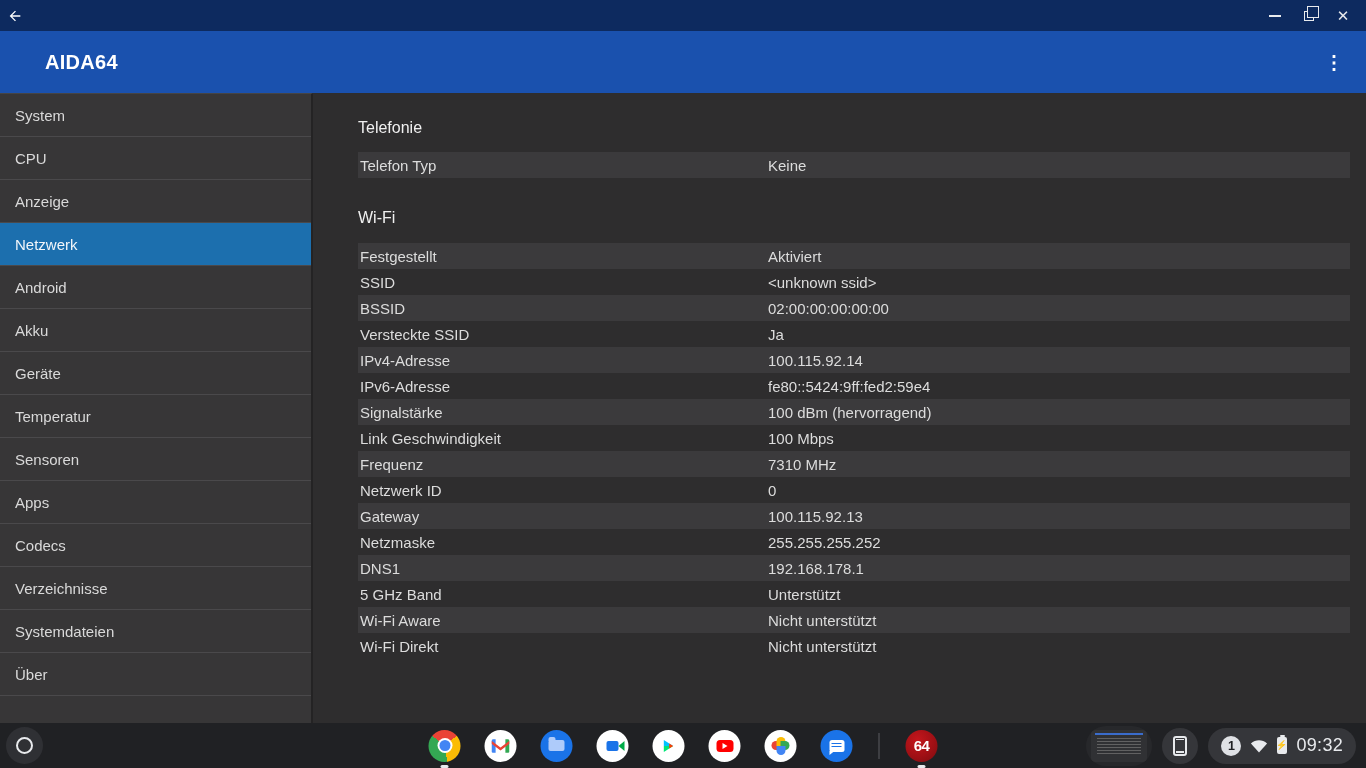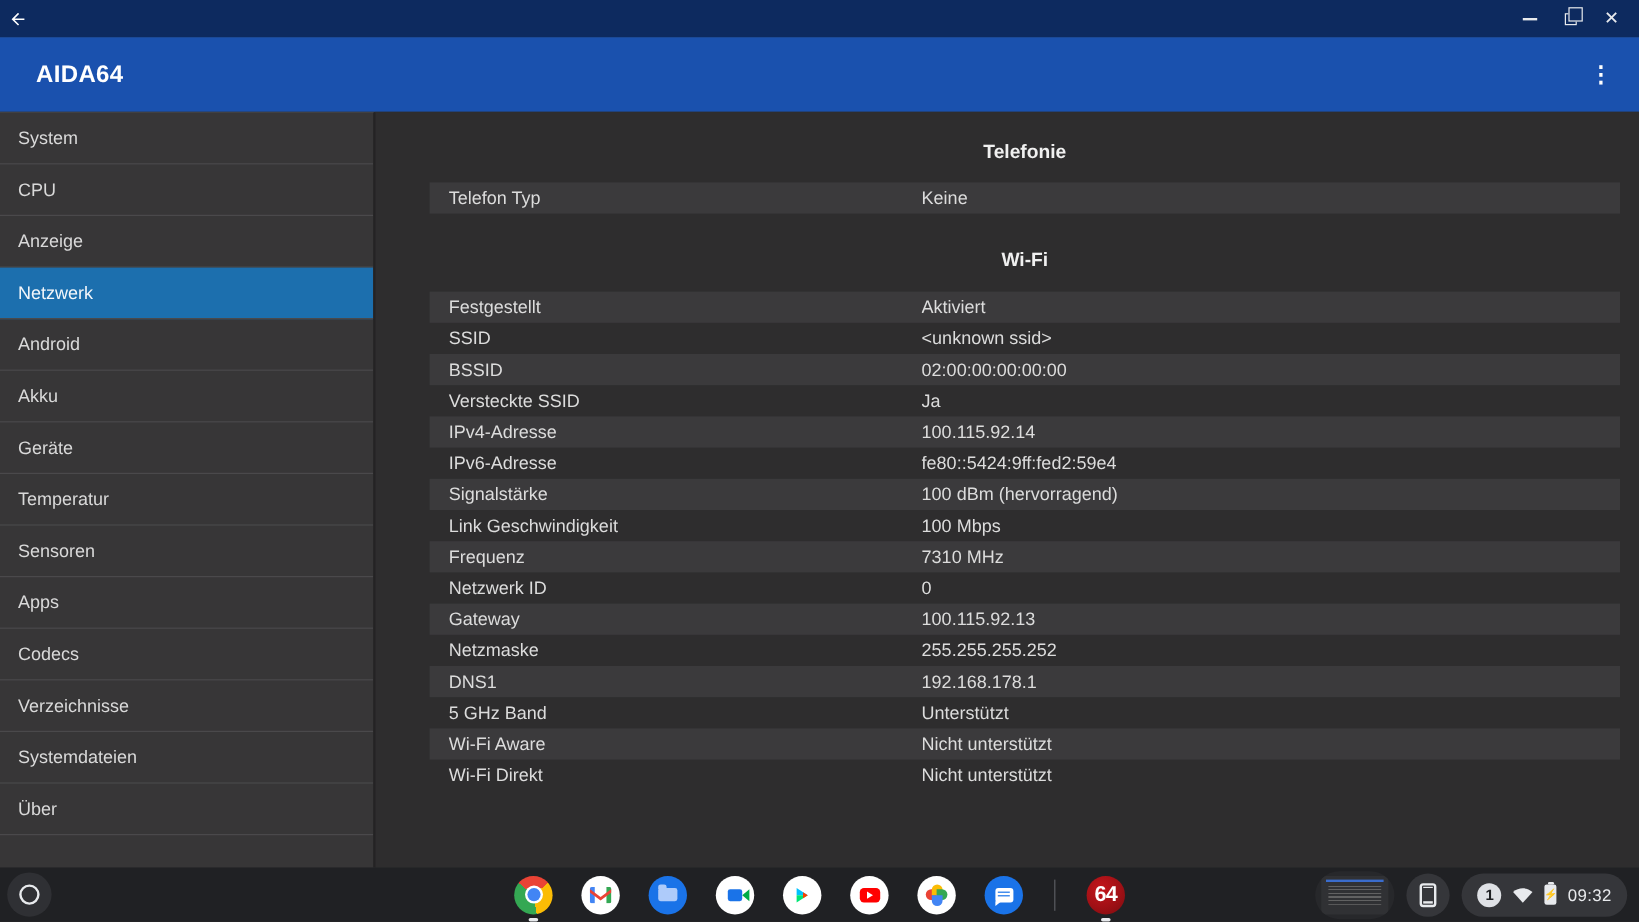--- a/index.html
+++ b/index.html
@@ -16,41 +16,41 @@
   .win-controls { position:absolute; right:6px; top:0; height:31px; display:flex; align-items:center; }
   .win-btn { width:34px; height:31px; display:flex; align-items:center; justify-content:center; }
   .ic-min { width:12px; height:2px; background:#e8eaed; }
   .ic-restore { width:10px; height:10px; border:1.6px solid #e8eaed; position:relative; }
   .ic-restore::before { content:""; position:absolute; left:2px; bottom:2px; width:10px; height:10px;
                         border:1.6px solid #e8eaed; background:var(--titlebar,#0d2a5f); }
   .ic-close { color:#e8eaed; font-size:15px; line-height:1; }
 
   .appbar { height:62px; background:var(--appbar,#1a51ae); display:flex; align-items:center;
             position:relative; }
-  .app-title { color:#fff; font-size:20px; font-weight:bold; padding-left:30px; letter-spacing:.3px; }
+  .app-title { color:#fff; font-size:20px; font-weight:bold; padding-left:45px; letter-spacing:.3px; }
   .menu-dots { position:absolute; right:18px; top:0; height:62px; width:28px; display:flex;
                align-items:center; justify-content:center; color:#fff; font-size:19px; font-weight:bold; }
 
   
   .main { display:flex; height:630px;gap:28px; }
 
   .sidebar { width:313px; background:var(--sidebar,#373637); border-right:2px solid #242324;
              border-top:1px solid #454445; overflow:hidden; }
   .side-item { height:43px; display:flex; align-items:center; padding-left:15px;
                border-bottom:1px solid #4a494b; color:#d9d9d9; font-size:15px; cursor:pointer; }
   .side-item.selected { background:var(--accent,#1c6fae); color:#f2f6fa; }
 
   .content { flex:1; padding:0 16px 0 17px; overflow:hidden; }
-  .section-title { height:34px; line-height:34px; text-align:center; color:#f0f0f0;
-                   font-weight:bold; font-size:16px; }
+  .section-title { height:34px; line-height:34px; text-align:left; color:#f0f0f0;
+                   font-weight:normal; font-size:16px; }
   .section:first-child .section-title { margin-top:18px; margin-bottom:7px; }
   .section + .section .section-title { margin-top:23px; margin-bottom:8px; }
   .info-row { height:26px; display:flex; align-items:center; font-size:15px; color:#dcdcdc; }
   .info-row.alt { background:var(--rowlight,#3b3a3c); }
-  .row-label { flex:0 0 410px; padding-left:16px; white-space:nowrap; }
+  .row-label { flex:0 0 410px; padding-left:2px; white-space:nowrap; }
   .row-value { flex:1; white-space:nowrap; overflow:hidden; }
 
   
   .shelf { position:absolute; left:0; right:0; bottom:0; height:45px; background:var(--shelf,#202124); }
 
   .launcher { position:absolute; left:6px; top:4px; width:37px; height:37px; border-radius:50%;
               background:#2f3034; display:flex; align-items:center; justify-content:center; cursor:pointer; }
   .launcher-ring { width:17px; height:17px; border:2.5px solid #e8eaed; border-radius:50%; }
 
   .dock { position:absolute; left:50%; top:0; height:45px; transform:translateX(-50%);
@@ -92,21 +92,21 @@
   .pin .p4 { left:4.5px; bottom:0; width:9px; height:9px; background:#4285f4; border-radius:0 0 9px 9px; }
   
   .msg-disc { background:#1a73e8; }
   .msg-bubble { width:15px; height:12px; background:#fff; border-radius:2.5px; position:relative; }
   .msg-bubble::before { content:""; position:absolute; left:2.5px; top:3px; width:10px; height:1.6px;
       background:#1a73e8; box-shadow:0 3px 0 #1a73e8; }
   .msg-bubble::after { content:""; position:absolute; left:0; bottom:-3px;
       border-top:4px solid #fff; border-right:5px solid transparent; }
   
   .aida-disc { background:radial-gradient(circle at 38% 32%, #c4161c 0%, #a01015 55%, #7c0c10 100%);
-      color:#fff; font-weight:bold; font-size:18px; letter-spacing:-.5px; }
+      color:#fff; font-weight:bold; font-size:15px; letter-spacing:-.5px; }
 
   
   .tray { position:absolute; right:10px; top:0; height:45px; display:flex; align-items:center; gap:10px; }
   .desk-pill { width:66px; height:40px; border-radius:20px; background:#27282b; overflow:hidden;
       display:flex; align-items:center; justify-content:center; cursor:pointer; }
   .desk-thumb { width:56px; height:32px; border-radius:4px; background:#303134; position:relative; overflow:hidden; }
   .desk-thumb::before { content:""; position:absolute; left:4px; right:4px; top:3px; height:2px; background:#3a6ccc; }
   .desk-thumb::after { content:""; position:absolute; left:6px; right:6px; top:8px; height:16px;
       background:repeating-linear-gradient(#6d6d6d 0 1px, transparent 1px 3px); opacity:.8; }
   .phone-btn { width:36px; height:36px; border-radius:50%; background:#35363a; display:flex;
@@ -117,21 +117,21 @@
 
   .status-pill { height:36px; border-radius:18px; background:#35363a; display:flex; align-items:center;
       gap:9px; padding:0 13px; cursor:pointer; }
   .notif-badge { width:20px; height:20px; border-radius:50%; background:#dfe1e5; color:#202124;
       font-size:12.5px; font-weight:bold; display:flex; align-items:center; justify-content:center; }
   .battery { width:10px; height:17px; border-radius:2px; background:#e8eaed; position:relative;
       display:flex; align-items:center; justify-content:center; }
   .battery::before { content:""; position:absolute; top:-2px; left:2.5px; width:5px; height:2px;
       background:#e8eaed; border-radius:1px; }
   .bolt { font-size:9px; color:#202124; line-height:1; }
-  .clock { color:#e8eaed; font-size:14px; letter-spacing:.3px; }
+  .clock { color:#e8eaed; font-size:18px; letter-spacing:.3px; }
 </style>
 </head>
 <body>
 
 <div class="screen">
 
   <div class="titlebar">
     <div class="back-btn">
       <svg width="16" height="16" viewBox="0 0 24 24">
         <path d="M20 11H7.8l5.6-5.6L12 4l-8 8 8 8 1.4-1.4L7.8 13H20v-2z" fill="#ffffff"></path>

